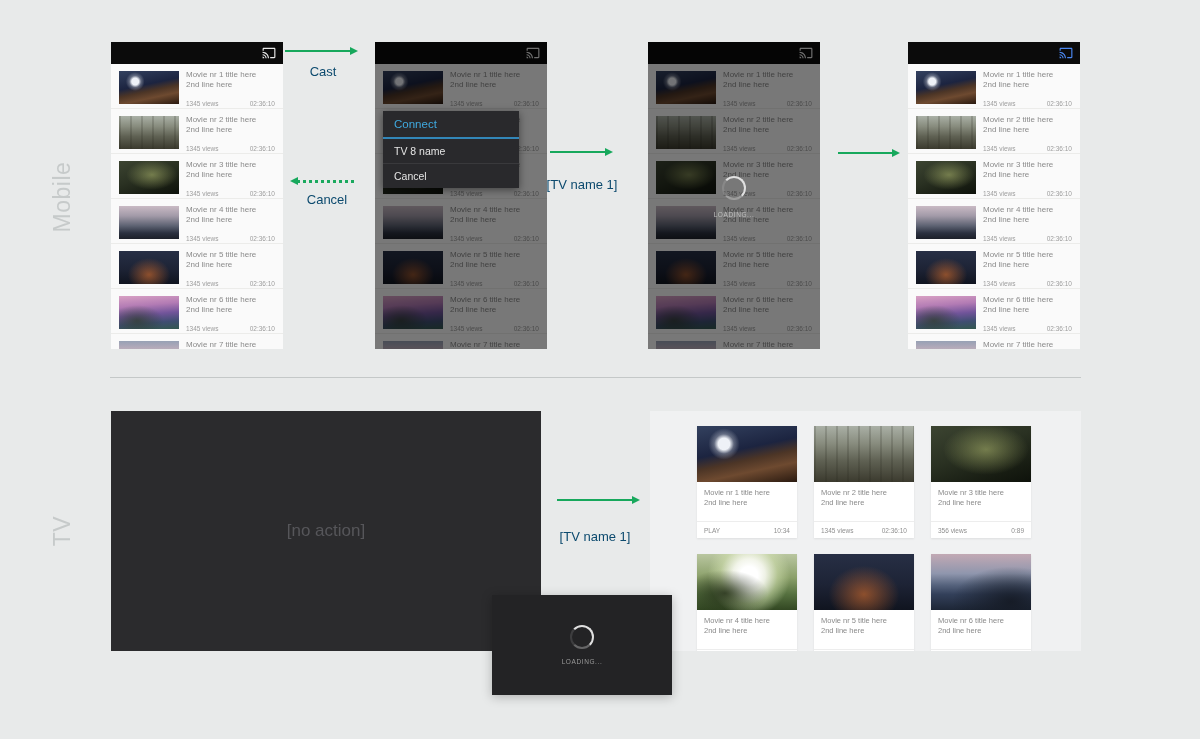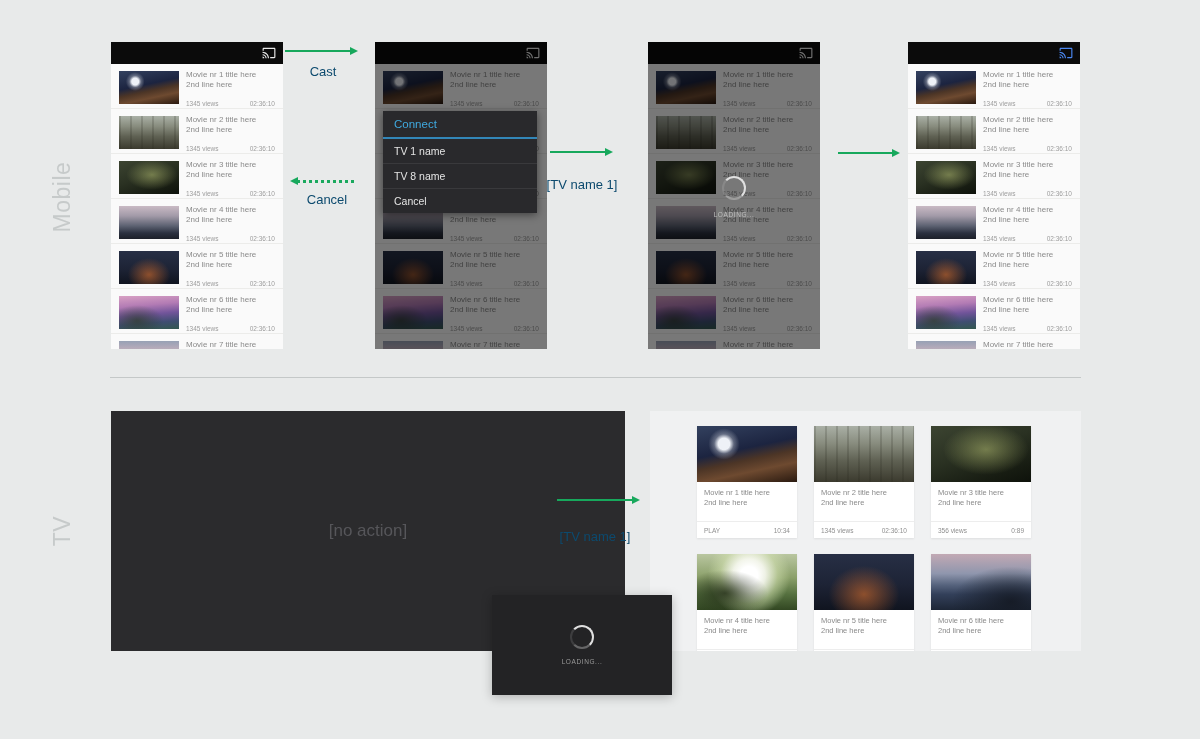--- a/index.html
+++ b/index.html
@@ -19,21 +19,21 @@
   .mlist{position:relative;}
   .mrow{height:45px;box-sizing:border-box;position:relative;border-bottom:1px solid #ececea;background:#fafafa;}
   .mthumb{position:absolute;left:8px;top:7px;width:60px;height:33px;}
   .mrow-txt{position:absolute;left:75px;top:6px;right:8px;}
   .mtitle{font-size:8px;line-height:10px;color:#8a8a8a;}
   .mmeta{position:absolute;top:30px;left:0;right:0;display:flex;justify-content:space-between;
          font-size:6.5px;color:#9d9d9d;}
 
   
   .overlay{position:absolute;left:0;top:0;right:0;bottom:0;background:rgba(0,0,0,0.52);z-index:2;}
-  .dialog{position:absolute;left:8px;top:69px;width:154px;background:#29292c;z-index:3;
+  .dialog{position:absolute;left:8px;top:69px;width:136px;background:#29292c;z-index:3;
           box-shadow:0 2px 8px rgba(0,0,0,.45);}
   .dlg-title{height:26px;line-height:27px;padding-left:11px;color:#3fa9df;font-size:11.5px;
              border-bottom:2px solid #3286b8;}
   .dlg-item{height:24px;line-height:24px;padding-left:11px;color:#e4e4e4;font-size:10.5px;
             border-bottom:1px solid #39393c;}
   .dlg-item:last-child{border-bottom:none;}
   .load-center{position:absolute;left:0;right:0;top:134px;z-index:3;text-align:center;}
   .spinner{width:20px;height:20px;border-radius:50%;margin:0 auto;
            border:2px solid #e0e0e0;border-left-color:rgba(255,255,255,.12);border-bottom-color:rgba(255,255,255,.3);}
   .loading-txt{margin-top:11px;font-size:6.5px;color:#bdbdbd;letter-spacing:.6px;}
@@ -45,21 +45,21 @@
   .arrow.dotted{height:3px;background:repeating-linear-gradient(90deg,#1aa95e 0 3px,transparent 3px 6px);}
   .arrow.head-left:before{content:'';position:absolute;left:-7px;top:-2px;
         border-right:8px solid #17a85c;border-top:4px solid transparent;border-bottom:4px solid transparent;}
   .arrow.dotted.head-left:before{top:-3px;}
   .flow-label{position:absolute;text-align:center;color:#0c4a6e;font-size:13px;}
   .flow-label.small{font-size:13px;margin-top:12px;}
 
   .divider{position:absolute;left:110px;top:377px;width:971px;height:1px;background:#c4c8c8;}
 
   
-  .tv-blank{position:absolute;left:111px;top:411px;width:514px;height:240px;background:#2b2b2d;
+  .tv-blank{position:absolute;left:111px;top:411px;width:430px;height:240px;background:#2b2b2d;
             display:flex;align-items:center;justify-content:center;}
   .no-action{color:#56565a;font-size:17px;}
   .tv-grid{position:absolute;left:650px;top:411px;width:431px;height:240px;background:#f0f1f2;
            overflow:hidden;box-sizing:border-box;padding:15px 0 0 47px;
            display:flex;flex-wrap:wrap;gap:16px 17px;align-content:flex-start;}
   .card{width:100px;height:112px;background:#ffffff;position:relative;flex:0 0 auto;
         box-shadow:0 1px 2px rgba(0,0,0,.08);}
   .card-thumb{height:56px;}
   .card-body{padding:6px 7px 0;}
   .card-title{font-size:7.5px;line-height:9.5px;color:#8a8a8a;}
@@ -276,21 +276,20 @@
         <div class="mthumb thumb-dusk-water"></div>
         <div class="mrow-txt">
           <div class="mtitle">Movie nr 7 title here</div>
 
         </div>
       </div>
     </div>
   <div class="overlay"></div>
   <div class="dialog">
     <div class="dlg-title">Connect</div>
-    <div class="dlg-item">TV 1 name</div>
     <div class="dlg-item">TV 8 name</div>
     <div class="dlg-item">Cancel</div>
   </div>
 </div>
 
 <div class="phone" style="left:648px;">
   <div class="topbar">
     <svg class="cast-svg cast-idle" viewBox="0 0 24 24">
         <use href="#cast-glyph" fill="currentColor"></use>
       </svg>

